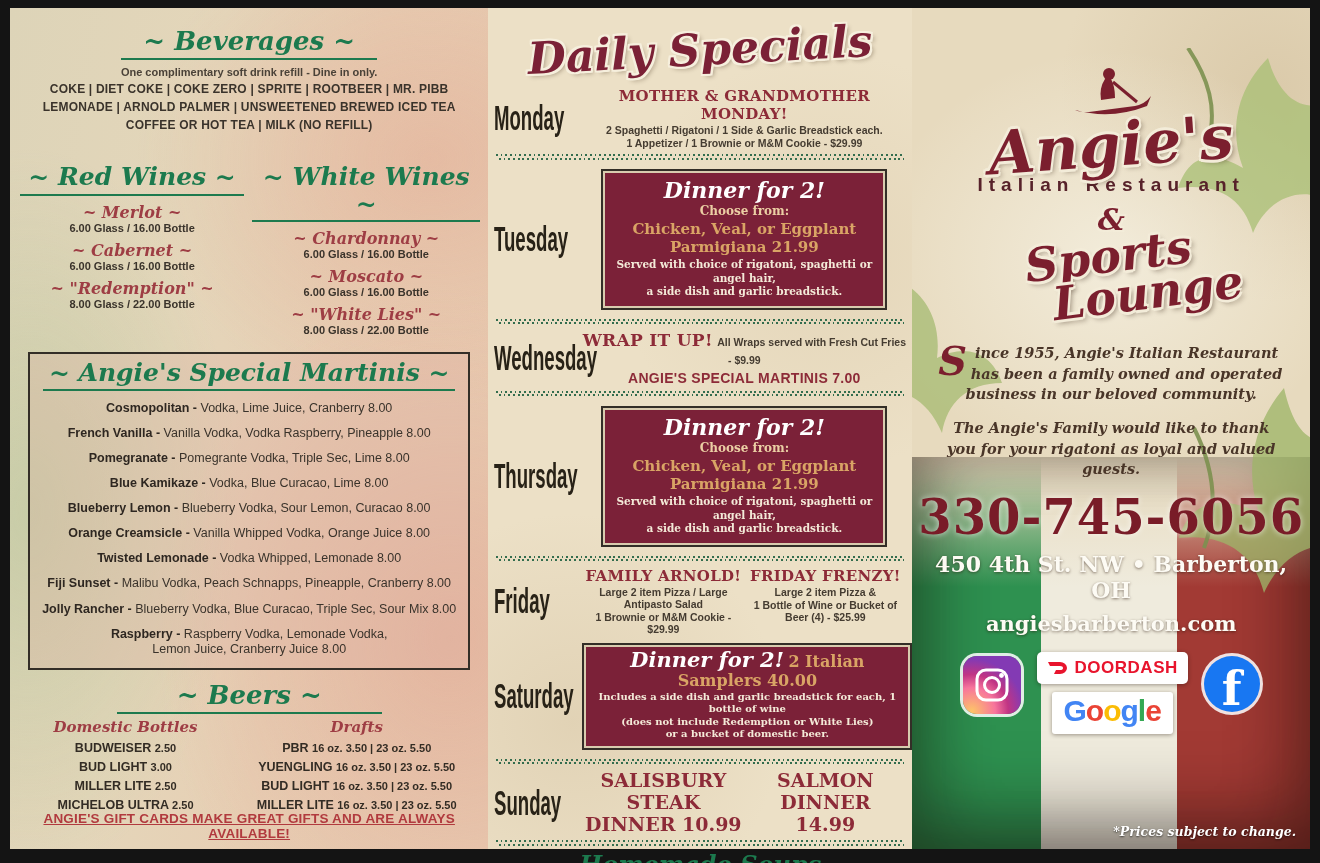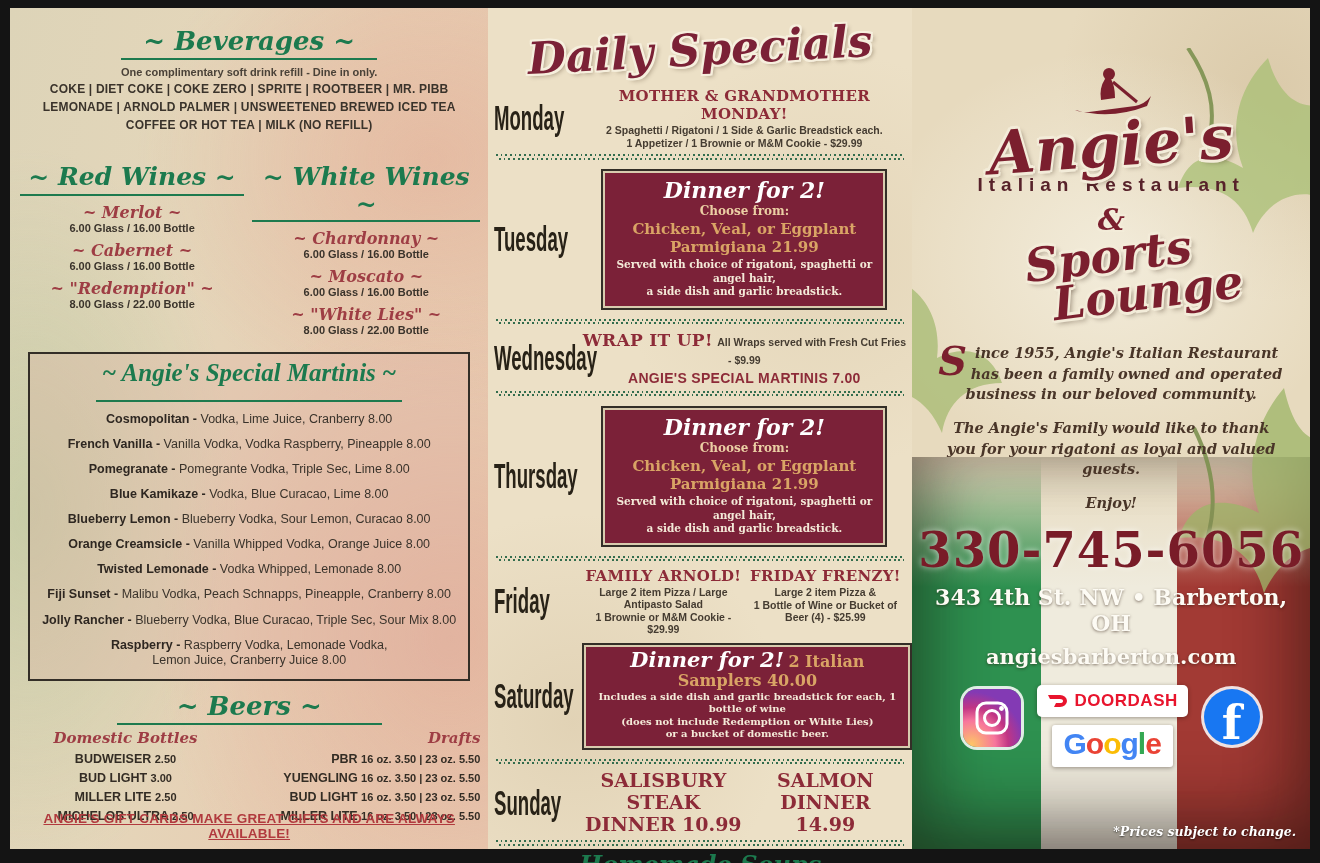--- a/index.html
+++ b/index.html
@@ -161,21 +161,21 @@
         <div class="wine-name">~ Chardonnay ~</div>
         <div class="wine-price">6.00 Glass  /  16.00 Bottle</div>
         <div class="wine-name">~ Moscato ~</div>
         <div class="wine-price">6.00 Glass  /  16.00 Bottle</div>
         <div class="wine-name">~ "White Lies" ~</div>
         <div class="wine-price">8.00 Glass  /  22.00 Bottle</div>
       </div>
     </div>
 
     <div class="mart-box">
-      <div class="gh" style="font-size:25px;"><span class="u" style="padding:0 6px 14px;font-family:Liberation Serif, serif;">~ Angie's Special Martinis ~</span></div>
+      <div class="gh" style="font-size:25px;"><span class="u" style="padding:0 6px 3px;">~ Angie's Special Martinis ~</span></div>
       <div class="mart-item"><b>Cosmopolitan -</b> <span>Vodka, Lime Juice, Cranberry  8.00</span></div>
       <div class="mart-item"><b>French Vanilla -</b> <span>Vanilla Vodka, Vodka Raspberry, Pineapple  8.00</span></div>
       <div class="mart-item"><b>Pomegranate -</b> <span>Pomegrante Vodka, Triple Sec, Lime  8.00</span></div>
       <div class="mart-item"><b>Blue Kamikaze -</b> <span>Vodka, Blue Curacao, Lime  8.00</span></div>
       <div class="mart-item"><b>Blueberry Lemon -</b> <span>Blueberry Vodka, Sour Lemon, Curacao  8.00</span></div>
       <div class="mart-item"><b>Orange Creamsicle -</b> <span>Vanilla Whipped Vodka, Orange Juice  8.00</span></div>
       <div class="mart-item"><b>Twisted Lemonade -</b> <span>Vodka Whipped, Lemonade  8.00</span></div>
       <div class="mart-item"><b>Fiji Sunset -</b> <span>Malibu Vodka, Peach Schnapps, Pineapple, Cranberry  8.00</span></div>
       <div class="mart-item"><b>Jolly Rancher -</b> <span>Blueberry Vodka, Blue Curacao, Triple Sec, Sour Mix  8.00</span></div>
       <div class="mart-item"><b>Raspberry -</b> <span>Raspberry Vodka, Lemonade Vodka,</span><br><span>Lemon Juice, Cranberry Juice  8.00</span></div>
@@ -185,21 +185,21 @@
       <div class="gh" style="font-size:26px;"><span class="u" style="padding:0 60px 3px;">~ Beers ~</span></div>
       <div class="beer-cols">
         <div class="beer-col">
           <div class="beer-sub">Domestic Bottles</div>
           <div class="beer-item"><span>BUDWEISER</span> <span class="sz">2.50</span></div>
           <div class="beer-item"><span>BUD LIGHT</span> <span class="sz">3.00</span></div>
           <div class="beer-item"><span>MILLER LITE</span> <span class="sz">2.50</span></div>
           <div class="beer-item"><span>MICHELOB ULTRA</span> <span class="sz">2.50</span></div>
 
         </div>
-        <div class="beer-col" style="flex:1.15;text-align:right;">
+        <div class="beer-col" style="flex:1.15;">
           <div class="beer-sub">Drafts</div>
           <div class="beer-item"><span>PBR</span> <span class="sz">16 oz. 3.50  |  23 oz. 5.50</span></div>
           <div class="beer-item"><span>YUENGLING</span> <span class="sz">16 oz. 3.50  |  23 oz. 5.50</span></div>
           <div class="beer-item"><span>BUD LIGHT</span> <span class="sz">16 oz. 3.50  |  23 oz. 5.50</span></div>
           <div class="beer-item"><span>MILLER LITE</span> <span class="sz">16 oz. 3.50  |  23 oz. 5.50</span></div>
 
         </div>
       </div>
     </div>
 
@@ -323,25 +323,24 @@
         </svg>
         <div class="logo-name">Angie's</div>
         <div class="logo-sub">Italian Restaurant</div>
         <div class="logo-amp">&amp;</div>
         <div class="logo-sports"><span>Sports</span><span class="l2">Lounge</span></div>
       </div>
 
       <div class="story">
         <p><span class="dropcap">S</span><span>ince 1955, Angie's Italian Restaurant has been a family owned and operated business in our beloved community.</span></p>
         <p class="p1">The Angie's Family would like to thank you for your rigatoni as loyal and valued guests.</p>
-        <p class="p1">Enjoy!</p>
       </div>
 
       <div class="phone">330-745-6056</div>
-      <div class="addr">343 4th St. NW • Barberton, OH</div>
+      <div class="addr">450 4th St. NW • Barberton, OH</div>
       <div class="site">angiesbarberton.com</div>
 
       <div class="social">
         <div class="ig">
           <svg width="36" height="36" viewBox="0 0 36 36">
             <rect x="3" y="3" width="30" height="30" rx="9" fill="none" stroke="#fff" stroke-width="3"></rect>
             <circle cx="18" cy="18" r="7.5" fill="none" stroke="#fff" stroke-width="3"></circle>
             <circle cx="27.5" cy="8.5" r="2.4" fill="#fff"></circle>
           </svg>
         </div>

